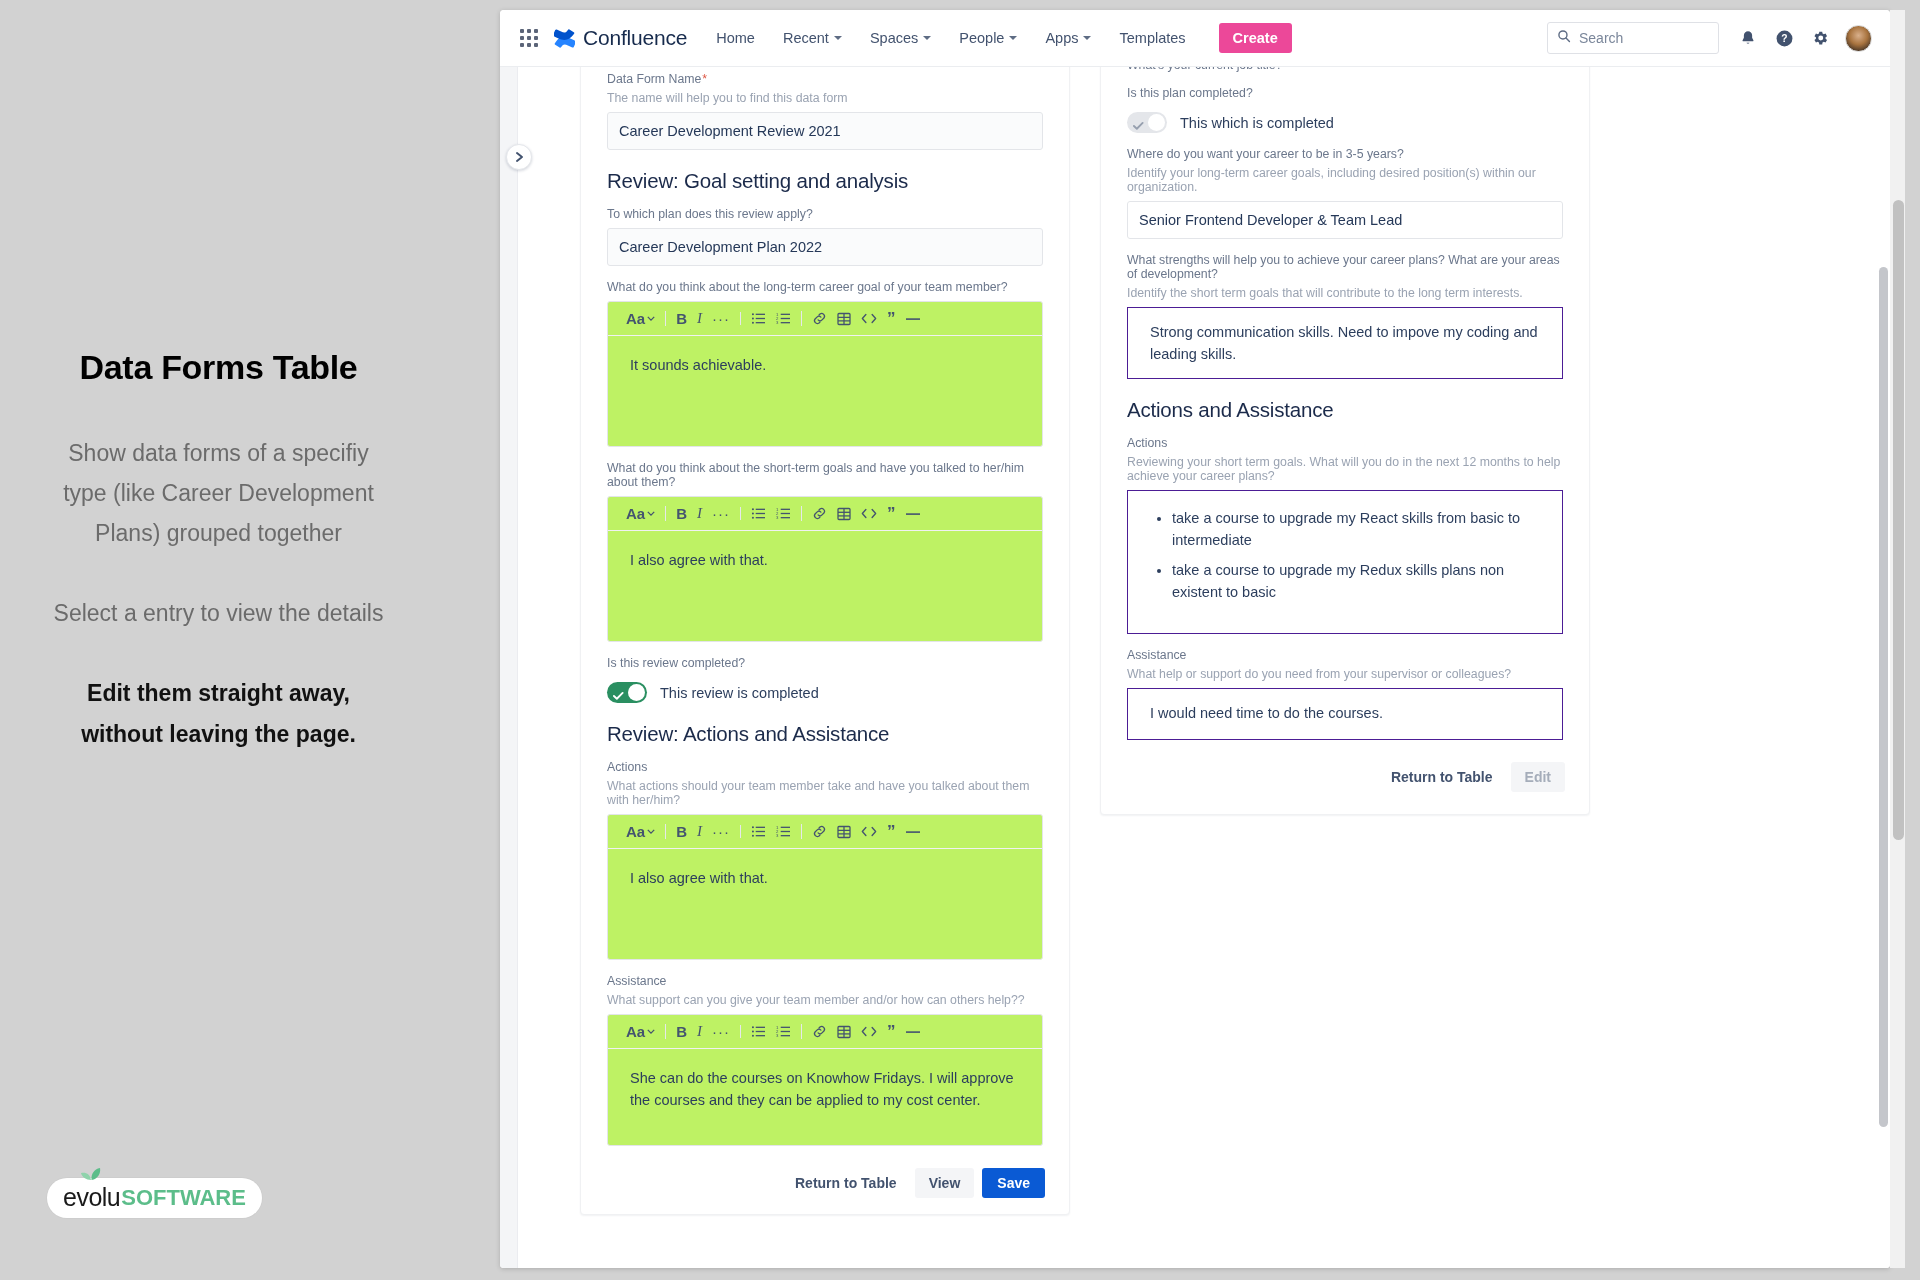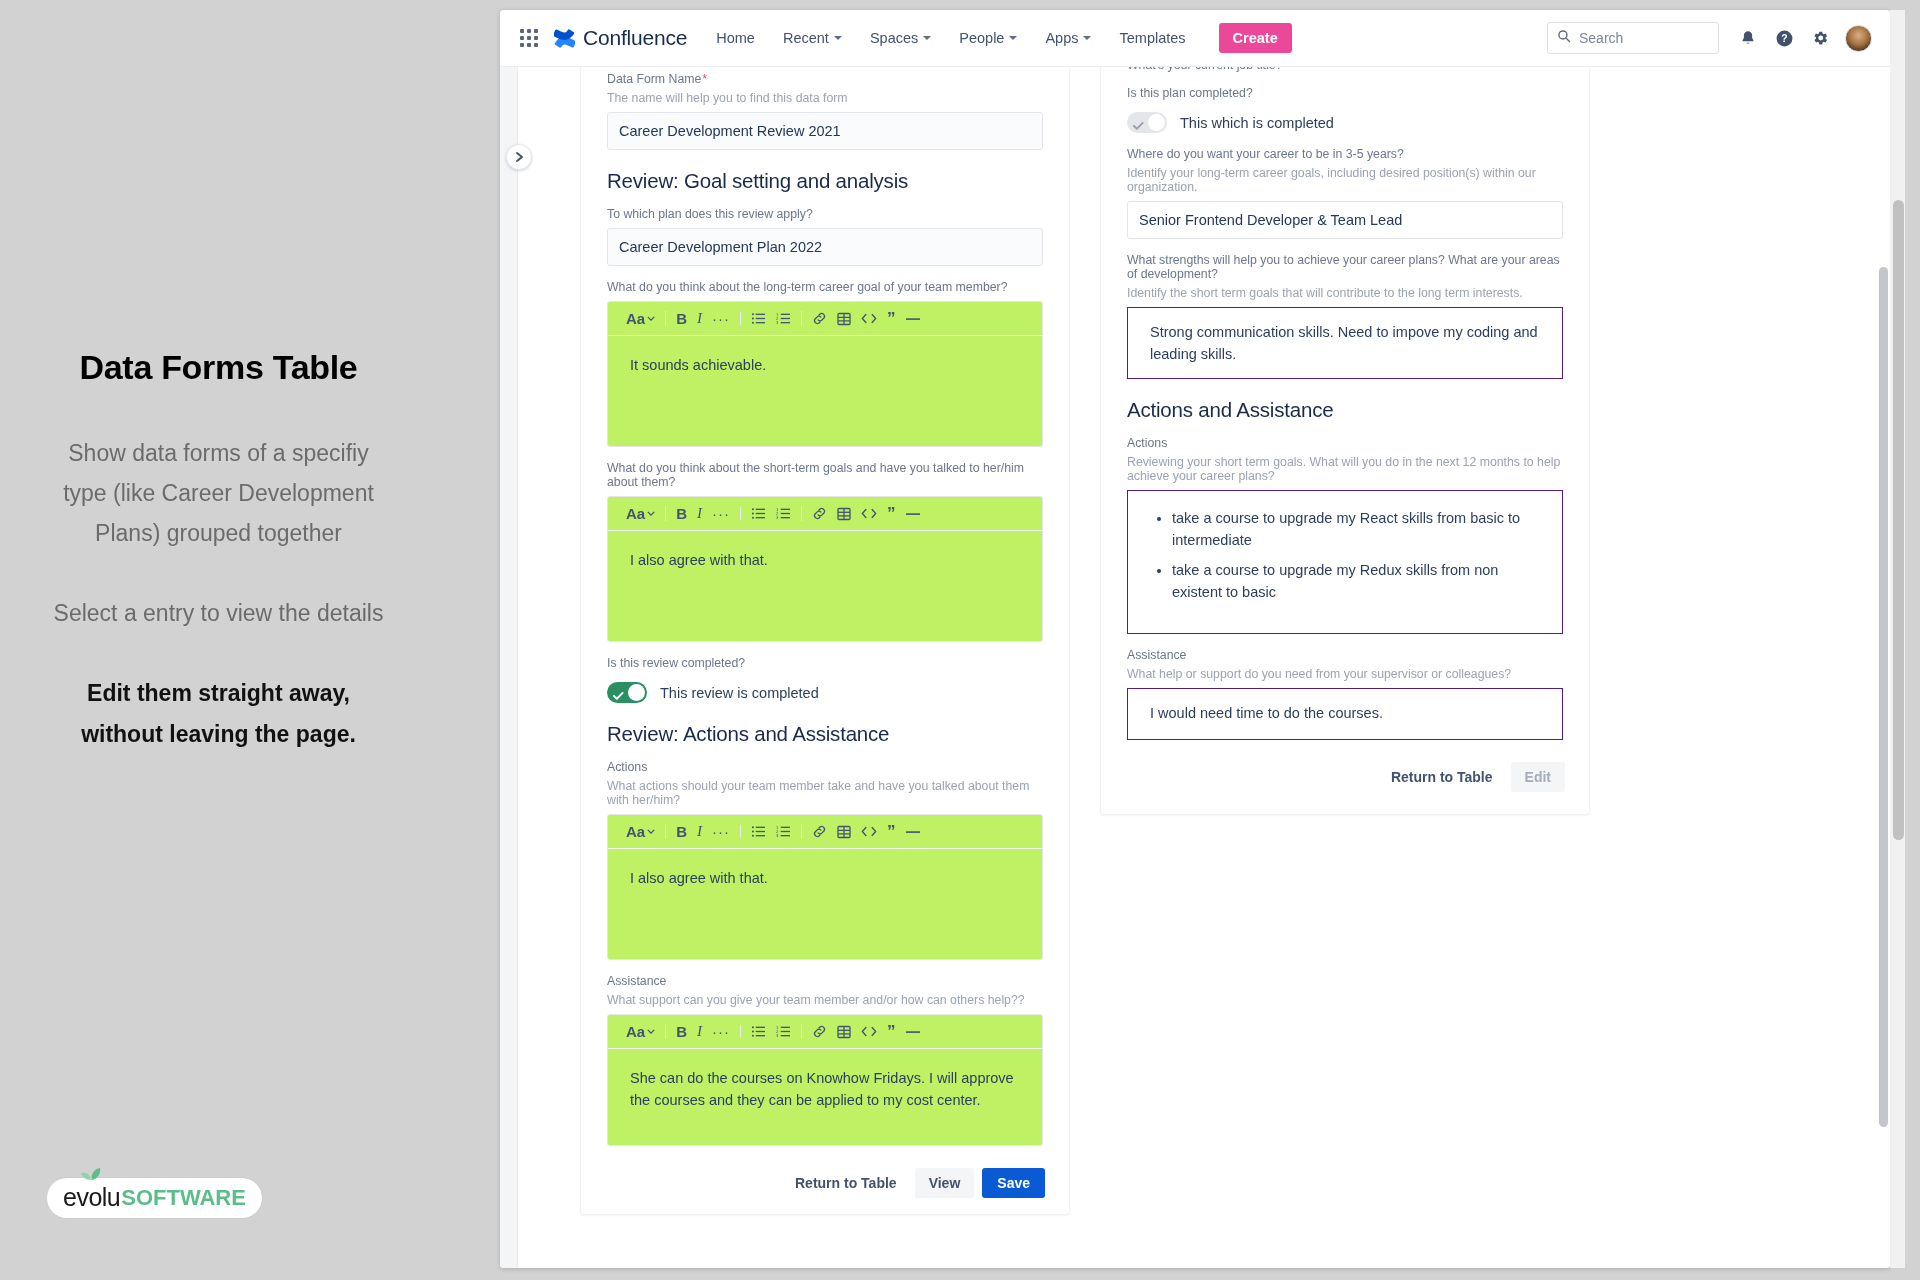--- a/index.html
+++ b/index.html
@@ -742,21 +742,21 @@
             </div>
 
             <div class="fld">
               <div class="h3">Actions and Assistance</div>
 
               <div class="lbl">Actions</div>
               <div class="hint">Reviewing your short term goals. What will you do in the next 12 months to help achieve your career plans?</div>
               <div class="box-list">
                 <ul>
                   <li>take a course to upgrade my React skills from basic to intermediate</li>
-                  <li>take a course to  upgrade my Redux skills from non existent to basic</li>
+                  <li>take a course to  upgrade my Redux skills plans non existent to basic</li>
                 </ul>
               </div>
 
               <div class="lbl">Assistance</div>
               <div class="hint">What help or support do you need from your supervisor or colleagues?</div>
               <div class="box-list" style="min-height:52px;padding:13px 22px;">
                 <div style="font-size:14.5px;color:#2c3e5d;line-height:22px;">I would need time to do the courses.</div>
               </div>
             </div>
 

